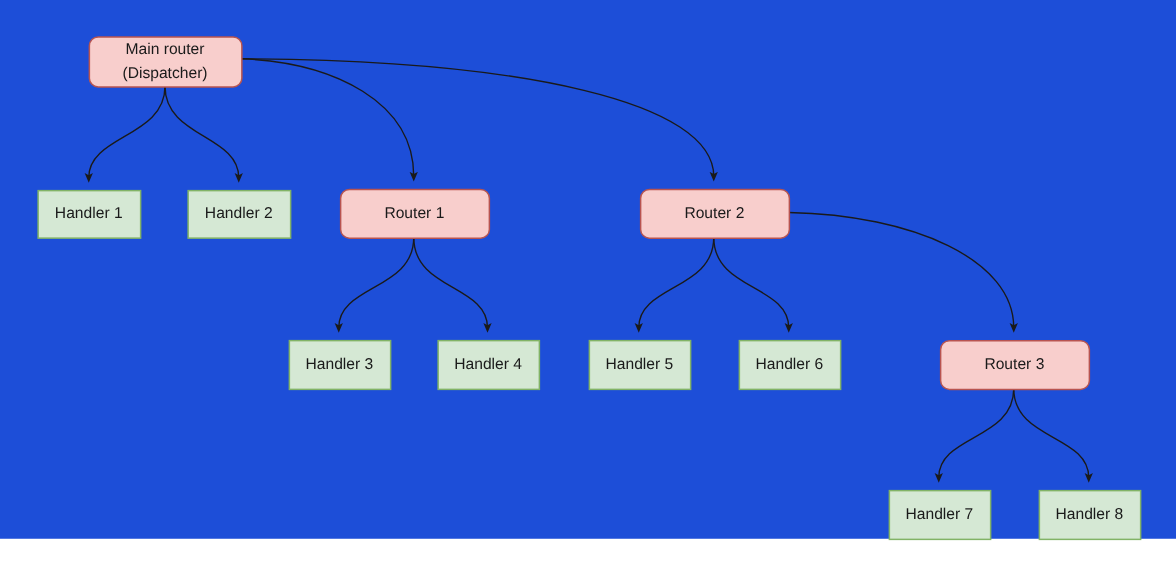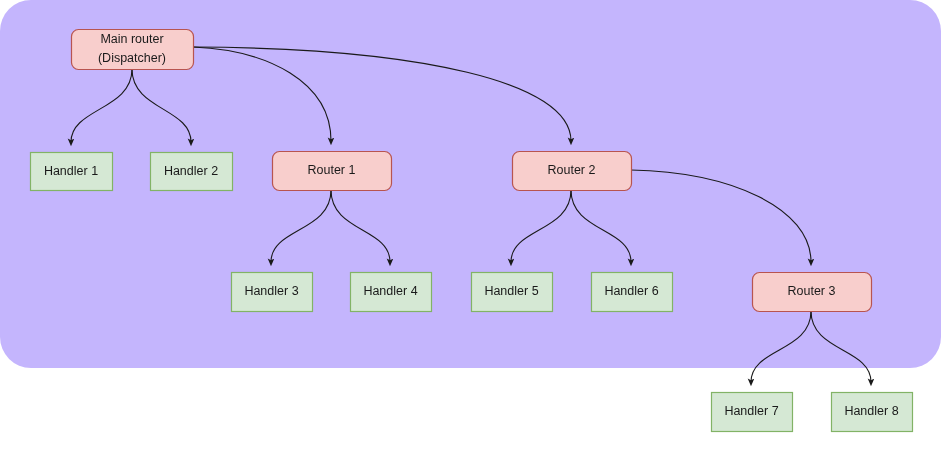--- a/index.html
+++ b/index.html
@@ -9,23 +9,22 @@
   }
   body {
     font-family: "Liberation Sans", sans-serif;
     width: 941px;
     height: 461px;
     overflow: hidden;
   }
   #diagram-canvas {
     position: relative;
     width: 941px;
-    height: 368px;
-    background: #c4b5fd;
-    border-radius: 31px;
+    height: 431px;
+    background: #1d4ed8;
   }
   svg#diagram-svg {
     position: absolute;
     top: 0;
     left: 0;
     width: 941px;
     height: 461px;
   }
   .node-label {
     font-family: "Liberation Sans", sans-serif;

